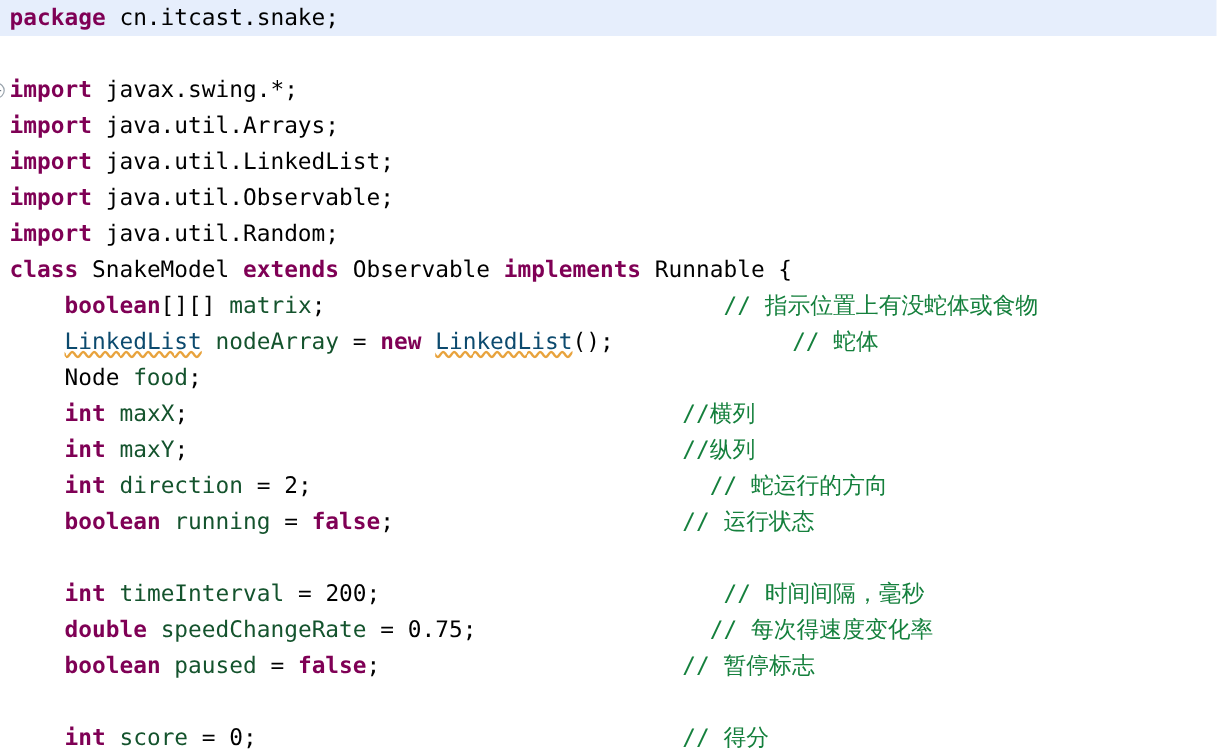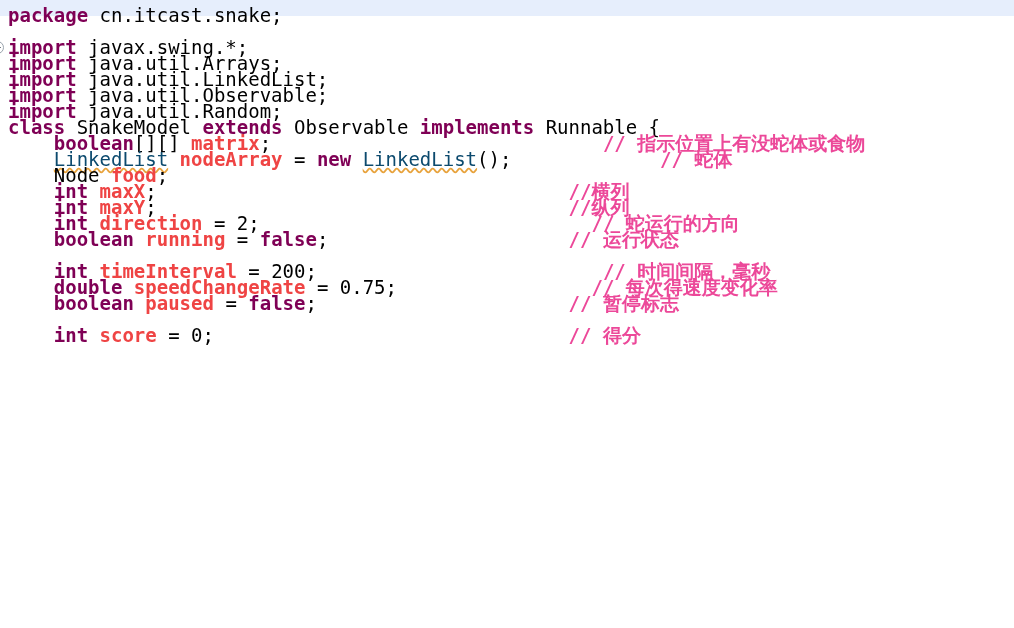--- a/index.html
+++ b/index.html
@@ -20,47 +20,46 @@
   }
   .code-area {
     position: absolute;
     left: 0;
     top: 0;
     width: 1014px;
     white-space: pre;
   }
   .line {
     position: relative;
-    height: 16px;
+    height: 30px;
     line-height: 30px;
     white-space: pre;
     padding-left: 8px;
     box-sizing: border-box;
   }
   .line.current {
     background: #e6eefc;
   }
   
   .kw {
     color: #7f0055;
     font-weight: bold;
   }
   .plain {
     color: #000000;
   }
   .fld {
-    color: #ef4444;
-    font-weight: bold;
+    color: #14532d;
   }
   .num {
     color: #000000;
   }
   .cmt {
-    color: #ec4899;
-    font-weight: bold;
+    color: #15803d;
+    font-weight: normal;
   }
   
   .warn {
     color: #0c4a6e;
     text-decoration: underline wavy #e8a33d;
     text-decoration-skip-ink: none;
   }
   
   .fold-marker {
     position: absolute;

